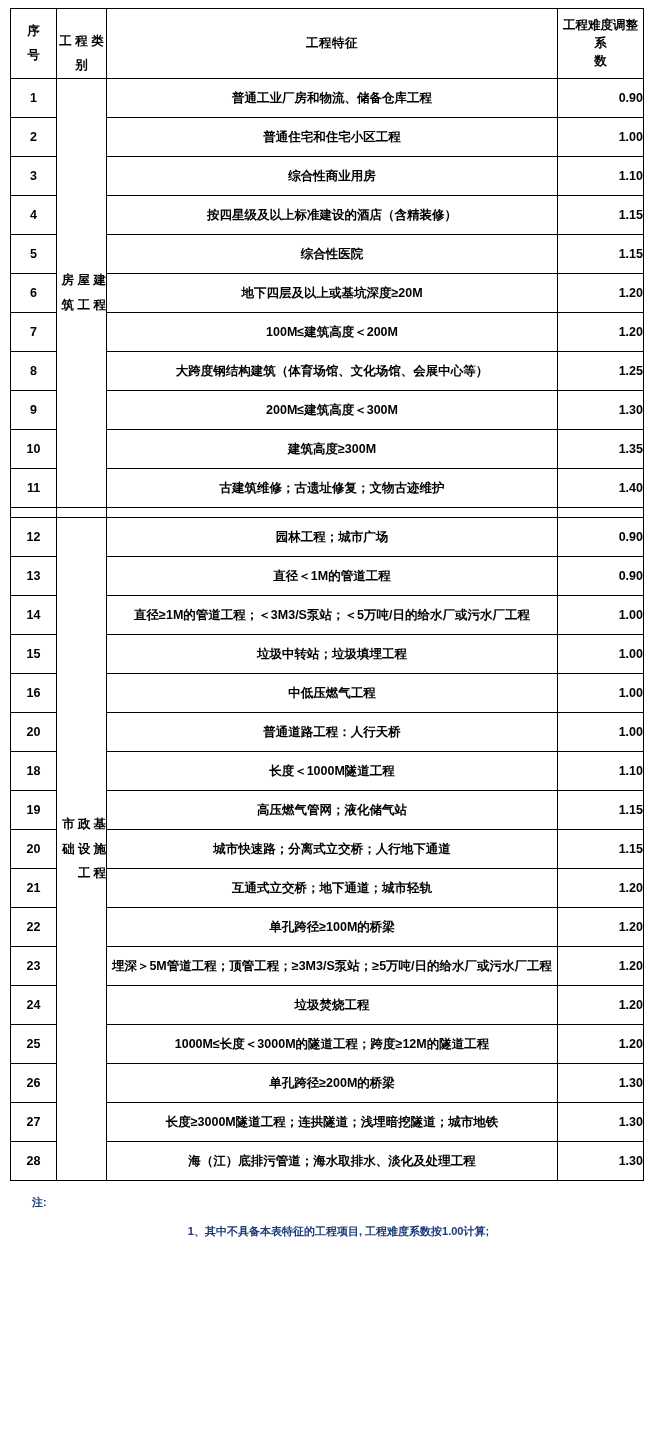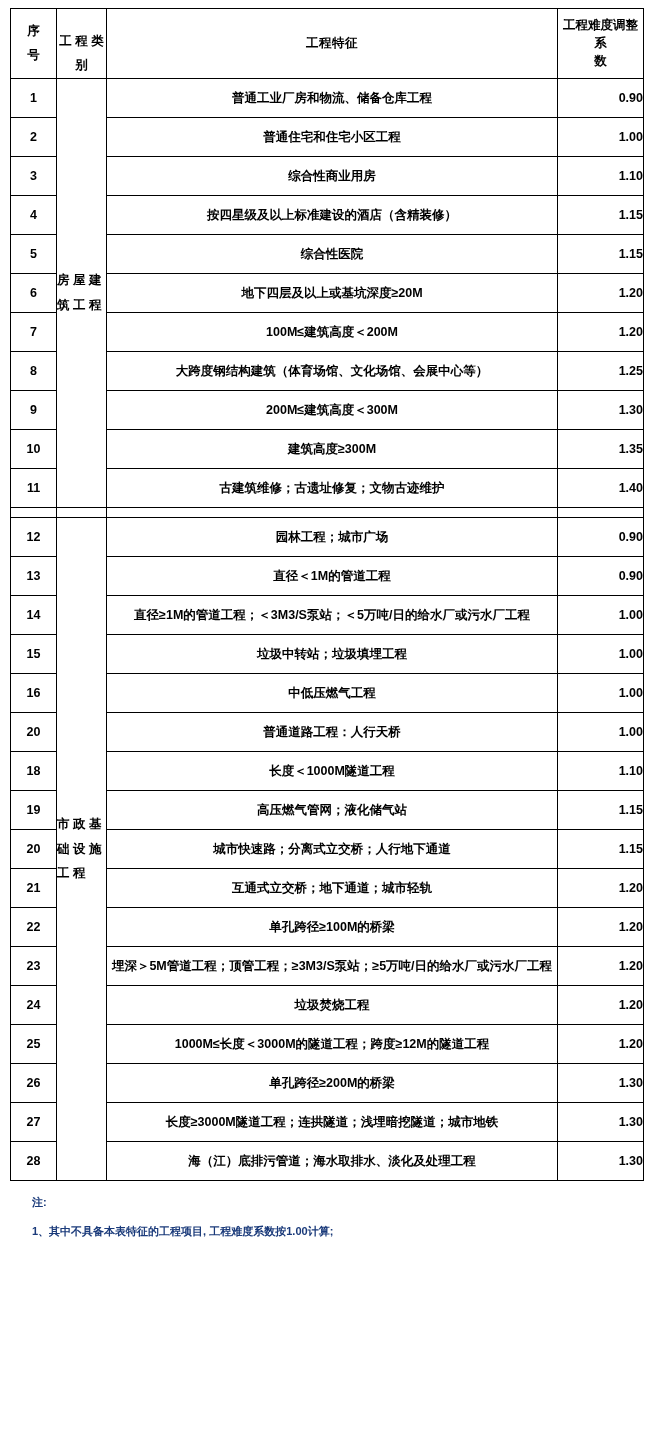--- a/index.html
+++ b/index.html
@@ -61,21 +61,21 @@
     height: 38px;
   }
   td.coef {
     text-align: right;
   }
   td.feat {
     text-align: center;
     padding: 4px 8px 4px 10px;
   }
   td.cat {
-    text-align: left;
+    text-align: right;
     vertical-align: top;
     padding-top: 8px;
     font-weight: bold;
   }
   .catvert {
     display: block;
     line-height: 1.95;
     letter-spacing: 0px;
   }
   .notes {
@@ -83,20 +83,21 @@
     padding-left: 22px;
     font-size: 11px;
     font-weight: bold;
     color: #1a3a7a;
   }
   .notes .note-title {
     margin-bottom: 14px;
   }
   .notes .note-line {
     margin-bottom: 14px;
+    text-align: center;
   }
   .spacer-row td {
     border-left: 1px solid #000;
     border-right: 1px solid #000;
     border-top: none;
     border-bottom: none;
     height: 9px;
   }
 </style>
 </head>
@@ -189,21 +190,21 @@
       <tr class="spacer-row">
         <td></td>
         <td></td>
         <td></td>
         <td></td>
       </tr>
 
       <tr>
         <td class="no">12</td>
         <td class="cat" rowspan="17">
-            <span class="catvert" style="word-break:break-all;">市 政 基 础 设 施 工 程</span>
+            <span class="catvert" style="word-break:break-all;font-family:Liberation Serif, serif;">市 政 基 础 设 施 工 程</span>
           </td>
         <td class="feat">园林工程；城市广场</td>
         <td class="coef">0.90</td>
       </tr>
       <tr>
         <td class="no">13</td>
         <td class="feat">直径＜1M的管道工程</td>
         <td class="coef">0.90</td>
       </tr>
       <tr>

